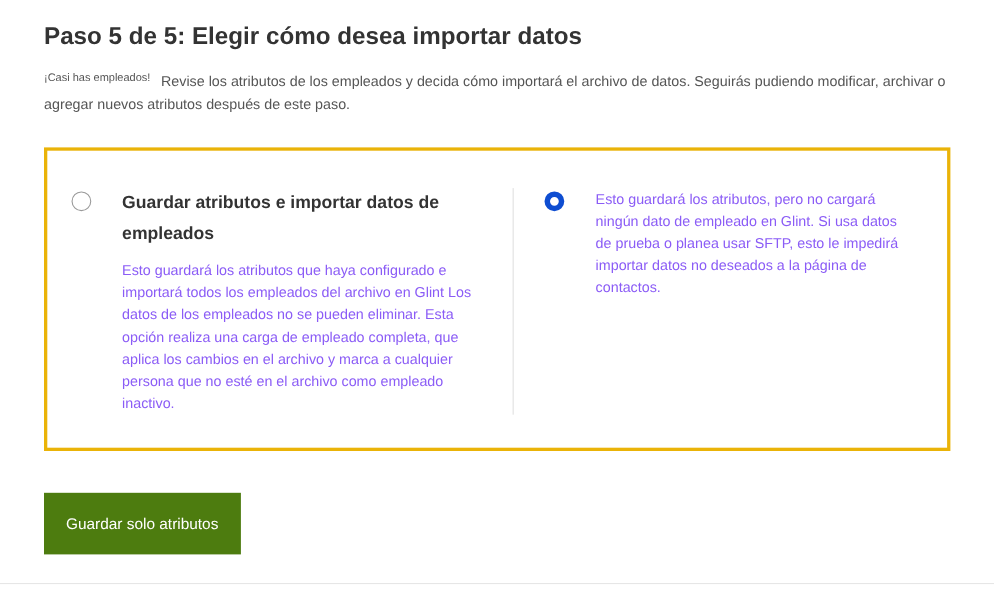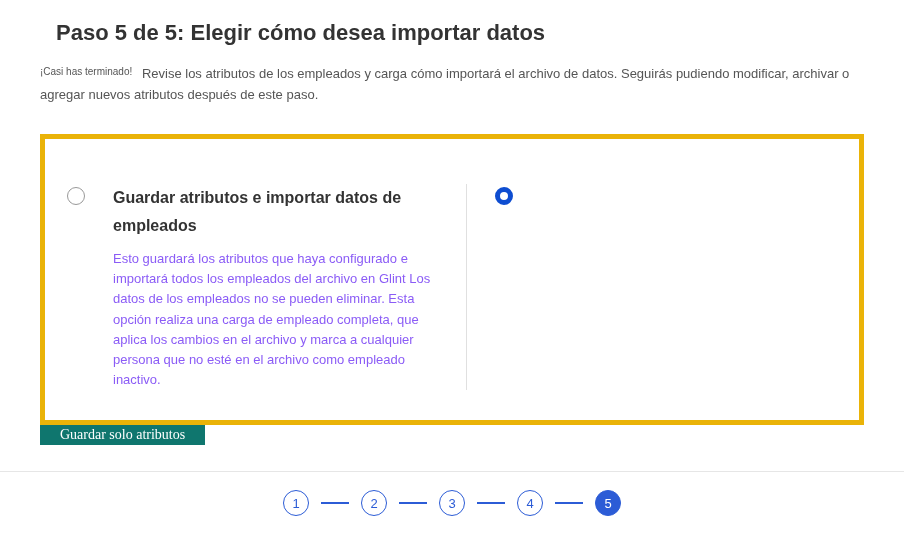--- a/index.html
+++ b/index.html
@@ -10,38 +10,39 @@
     width: 904px;
     background: #fff;
   }
   .page {
     padding: 20px 40px 0 40px;
   }
   .title {
     font-size: 22px;
     font-weight: 600;
     color: #333;
-    margin: 0 0 18px 16px;
+    margin: 0 0 18px 0;
   }
   .subtitle {
     font-size: 13px;
     color: #555;
     line-height: 1.6;
     margin-bottom: 28px;
   }
   .subtitle .tag {
     font-size: 10px;
     color: #555;
     margin-right: 6px;
     vertical-align: top;
   }
   .options-box {
-    border: 5px solid #eab308;
+    border: 3px solid #eab308;
     display: flex;
-    padding: 45px 22px 30px 22px;
+    padding: 34px 22px 30px 22px;
+    margin-bottom: 38px;
   }
   .option {
     display: flex;
     align-items: flex-start;
     padding: 0 12px;
   }
   .option.left {
     width: 52%;
     border-right: 1px solid #e0e0e0;
     padding-right: 28px;
@@ -77,27 +78,26 @@
     margin: 0 0 8px 0;
     color: #333;
   }
   .opt-desc {
     font-size: 13px;
     color: #8b5cf6;
     line-height: 1.55;
     margin: 0;
   }
   .primary-btn {
-    background: #0f766e;
+    background: #4d7c0f;
     color: #fff;
     border: none;
-    padding: 2px 20px;
+    padding: 20px 20px;
     font-size: 14px;
     cursor: pointer;
-    font-family: Liberation Serif, serif;
   }
   .stepper-bar {
     margin-top: 26px;
     border-top: 1px solid #e6e6e6;
     padding: 18px 0 24px 0;
     display: flex;
     justify-content: center;
     align-items: center;
     gap: 12px;
   }
@@ -124,35 +124,36 @@
     background: #2c5cd6;
   }
 </style>
 </head>
 <body>
 
 <div class="page">
   <h1 class="title">Paso 5 de 5: Elegir cómo desea importar datos</h1>
 
   <div class="subtitle">
-    <span class="tag">¡Casi has terminado!</span>
-    <span>Revise los atributos de los empleados y carga cómo importará el archivo de datos. Seguirás pudiendo modificar, archivar o agregar nuevos atributos después de este paso.</span>
+    <span class="tag">¡Casi has empleados!</span>
+    <span>Revise los atributos de los empleados y decida cómo importará el archivo de datos. Seguirás pudiendo modificar, archivar o agregar nuevos atributos después de este paso.</span>
   </div>
 
   <div class="options-box">
     <div class="option left">
       <div class="radio unchecked"></div>
       <div class="opt-content">
         <div class="opt-title">Guardar atributos e importar datos de empleados</div>
         <p class="opt-desc">Esto guardará los atributos que haya configurado e importará todos los empleados del archivo en Glint Los datos de los empleados no se pueden eliminar. Esta opción realiza una carga de empleado completa, que aplica los cambios en el archivo y marca a cualquier persona que no esté en el archivo como empleado inactivo.</p>
       </div>
     </div>
     <div class="option right">
       <div class="radio checked"></div>
       <div class="opt-content">
+        <p class="opt-desc">Esto guardará los atributos, pero no cargará ningún dato de empleado en Glint. Si usa datos de prueba o planea usar SFTP, esto le impedirá importar datos no deseados a la página de contactos.</p>
       </div>
     </div>
   </div>
 
   <button class="primary-btn">Guardar solo atributos</button>
 </div>
 
 <div class="stepper-bar">
   <div class="step">1</div>
   <div class="step-line"></div>

